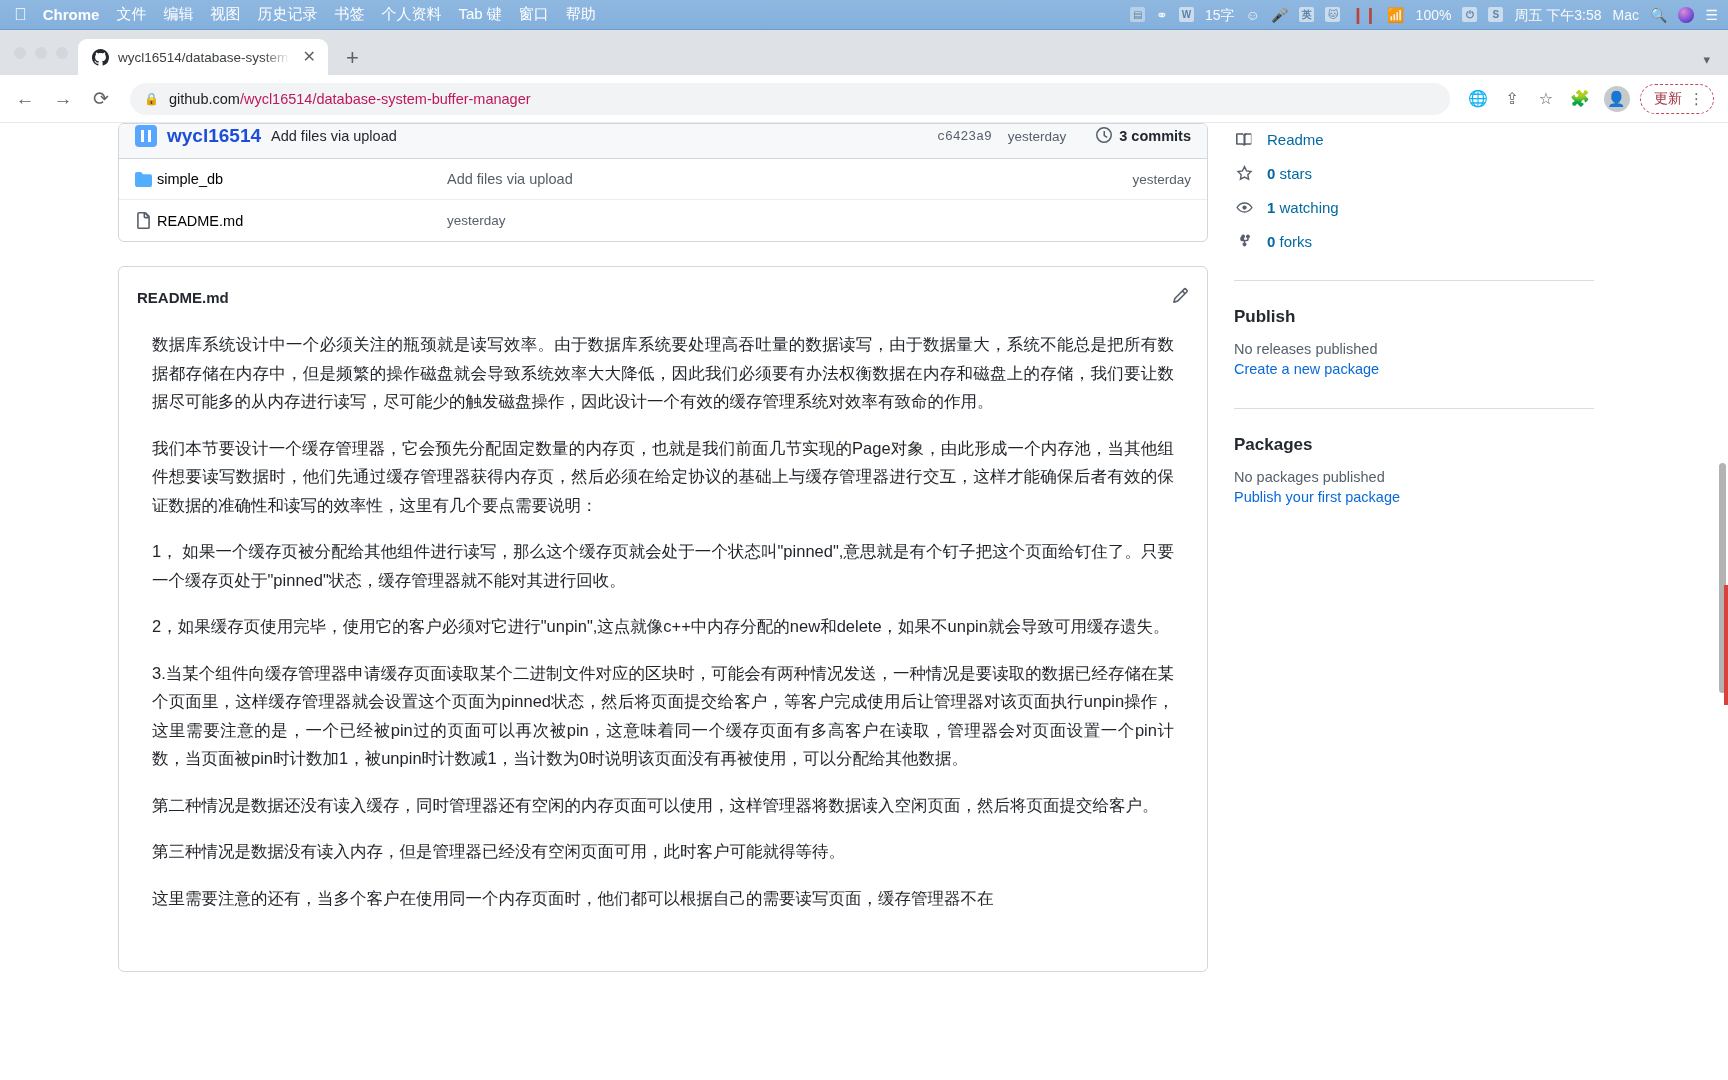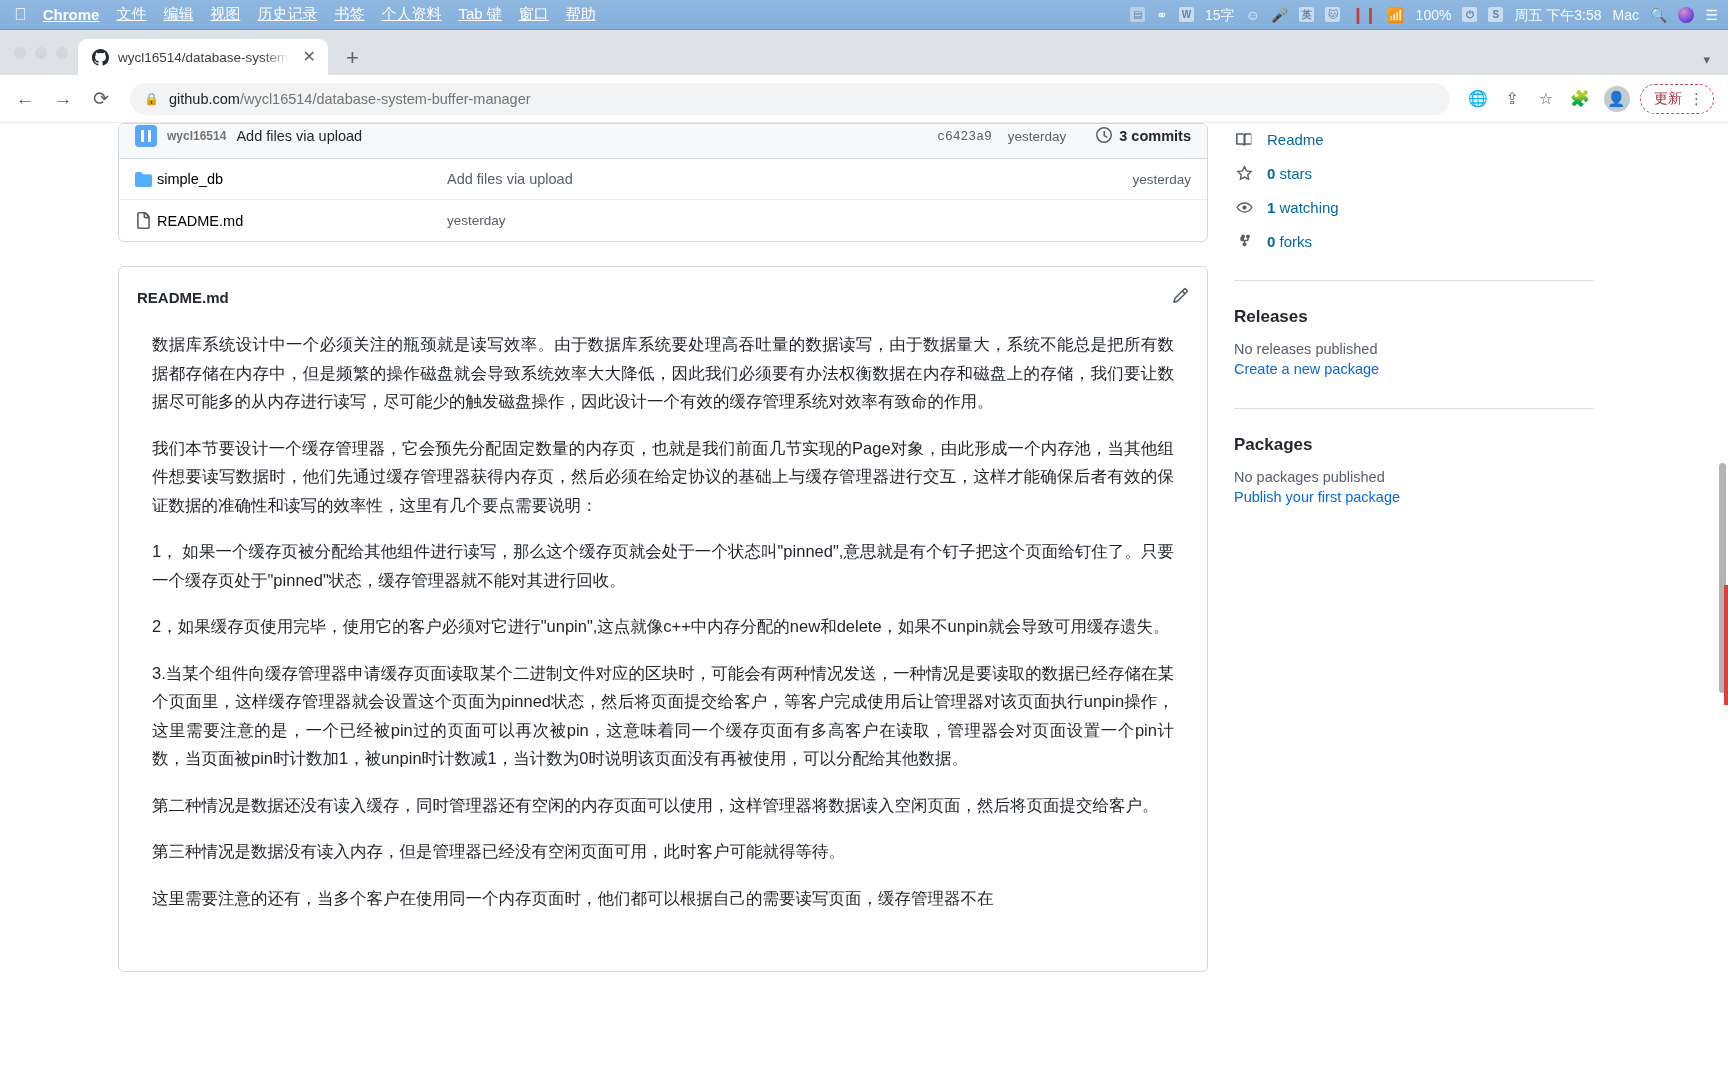--- a/index.html
+++ b/index.html
@@ -16,21 +16,21 @@
     height: 30px; width: 100%;
     background: linear-gradient(#8fb8e0, #84b0dd);
     display: flex; align-items: center;
     padding: 0 10px 0 14px;
     color: #ffffff;
     font-size: 15px;
     position: relative;
     border-bottom: 1px solid #6d9ccb;
   }
   .menubar .apple { font-size: 17px; margin-right: 16px; line-height: 1; }
-  .menubar .mitem { margin-right: 17px; white-space: nowrap; text-decoration: underline; }
+  .menubar .mitem { margin-right: 17px; white-space: nowrap; }
   .menubar .mitem.bold { font-weight: bold; }
   .menubar .spacer { flex: 1 1 auto; }
   .menubar .status { display: flex; align-items: center; gap: 11px; }
   .menubar .status .si { font-size: 14px; opacity: .93; line-height: 1; display:flex; align-items:center;}
   .sq-icon {
     display:inline-block; width:15px; height:15px;
     background:#cfe0ef; border-radius:2px; color:#5b7fa3;
     font-size:10px; line-height:15px; text-align:center; font-weight:bold;
   }
   .sq-icon.dark { background:#bcd3e8; }
@@ -68,21 +68,21 @@
   }
   .navbtn { width:34px; height:34px; display:flex; align-items:center; justify-content:center;
             color:#5f6368; font-size:19px; border-radius:50%; flex:0 0 auto;}
   .omnibox {
     flex:1 1 auto; height:32px; background:#f1f3f4; border-radius:16px;
     display:flex; align-items:center; padding:0 14px; gap:10px; margin:0 8px;
   }
   .omnibox .lock { font-size:12px; color:#5f6368; }
   .omnibox .url { font-size:14.5px; color:#202124; white-space:nowrap; }
   .omnibox .url .dom { color:#202124; }
-  .omnibox .url .path { color:#737373; }
+  .omnibox .url .path { color:#be185d; }
   .tb-icons { display:flex; align-items:center; gap:2px; }
   .tb-icon { width:32px;height:32px;display:flex;align-items:center;justify-content:center;
              color:#5f6368; font-size:16px; }
   .avatar-btn { width:26px;height:26px;border-radius:50%;background:#c6cacd;
                 display:flex;align-items:center;justify-content:center;color:#3c4043;font-size:15px;
                 margin:0 6px;}
   .update-pill {
     display:flex; align-items:center; gap:7px;
     border:1.5px dashed #c14a58; border-radius:18px;
     padding:5px 9px 5px 13px; color:#a03340; font-size:14px; margin-left:2px;
@@ -100,21 +100,21 @@
 
   
   .filebox { border:1px solid #d0d7de; border-radius:6px; overflow:hidden; margin-top:0; }
   .commit-head {
     background:#f6f8fa; display:flex; align-items:center; height:45px;
     padding:0 16px; gap:10px; border-bottom:1px solid #d0d7de;
     margin-top:-10px;
   }
   .avatar-sq { width:22px;height:22px;border-radius:4px;background:#58a6ff;flex:0 0 auto;
     display:flex;align-items:center;justify-content:center;}
-  .commit-head .author { font-weight:bold; font-size:12px; color:#737373; }
+  .commit-head .author { font-weight:bold; font-size:19px; color:#1d4ed8; }
   .commit-head .msg { font-size:14.5px; color:#24292f; }
   .commit-head .spacer { flex:1 1 auto; }
   .commit-head .sha { font-size:13px; color:#57606a; font-family:"Liberation Mono", monospace; margin-right:6px;}
   .commit-head .when { font-size:13.5px; color:#57606a; }
   .commit-head .commits {
     display:flex; align-items:center; gap:7px; font-size:14.5px; color:#24292f;
     margin-left:20px; font-weight:bold;
   }
   .frow { display:flex; align-items:center; height:41px; padding:0 16px;
           border-bottom:1px solid #eaeef2; font-size:14.5px; }
@@ -355,21 +355,21 @@
                 <path fill="#57606a" d="M5 3.25a1.75 1.75 0 1 1 2.5 1.58v1.09c0 .2.16.33.34.33h2.32c.18 0 .34-.14.34-.33V4.83a1.75 1.75 0 1 1 1.5 0v1.09A1.84 1.84 0 0 1 10.16 7.8H8.75v1.37a1.75 1.75 0 1 1-1.5 0V7.8H5.84A1.84 1.84 0 0 1 4 5.92V4.83A1.75 1.75 0 0 1 5 3.25z"></path>
               </svg>
           </span>
           <span><b>0</b><span class="rest"> forks</span></span>
         </div>
       </div>
 
       <div class="side-sep"></div>
 
       <div>
-        <div class="side-h">Releases</div>
+        <div class="side-h">Publish</div>
         <div class="side-sub">No releases published</div>
         <a class="side-link">Create a new package</a>
       </div>
 
       <div class="side-sep"></div>
 
       <div>
         <div class="side-h">Packages</div>
         <div class="side-sub">No packages published</div>
         <a class="side-link">Publish your first package</a>

